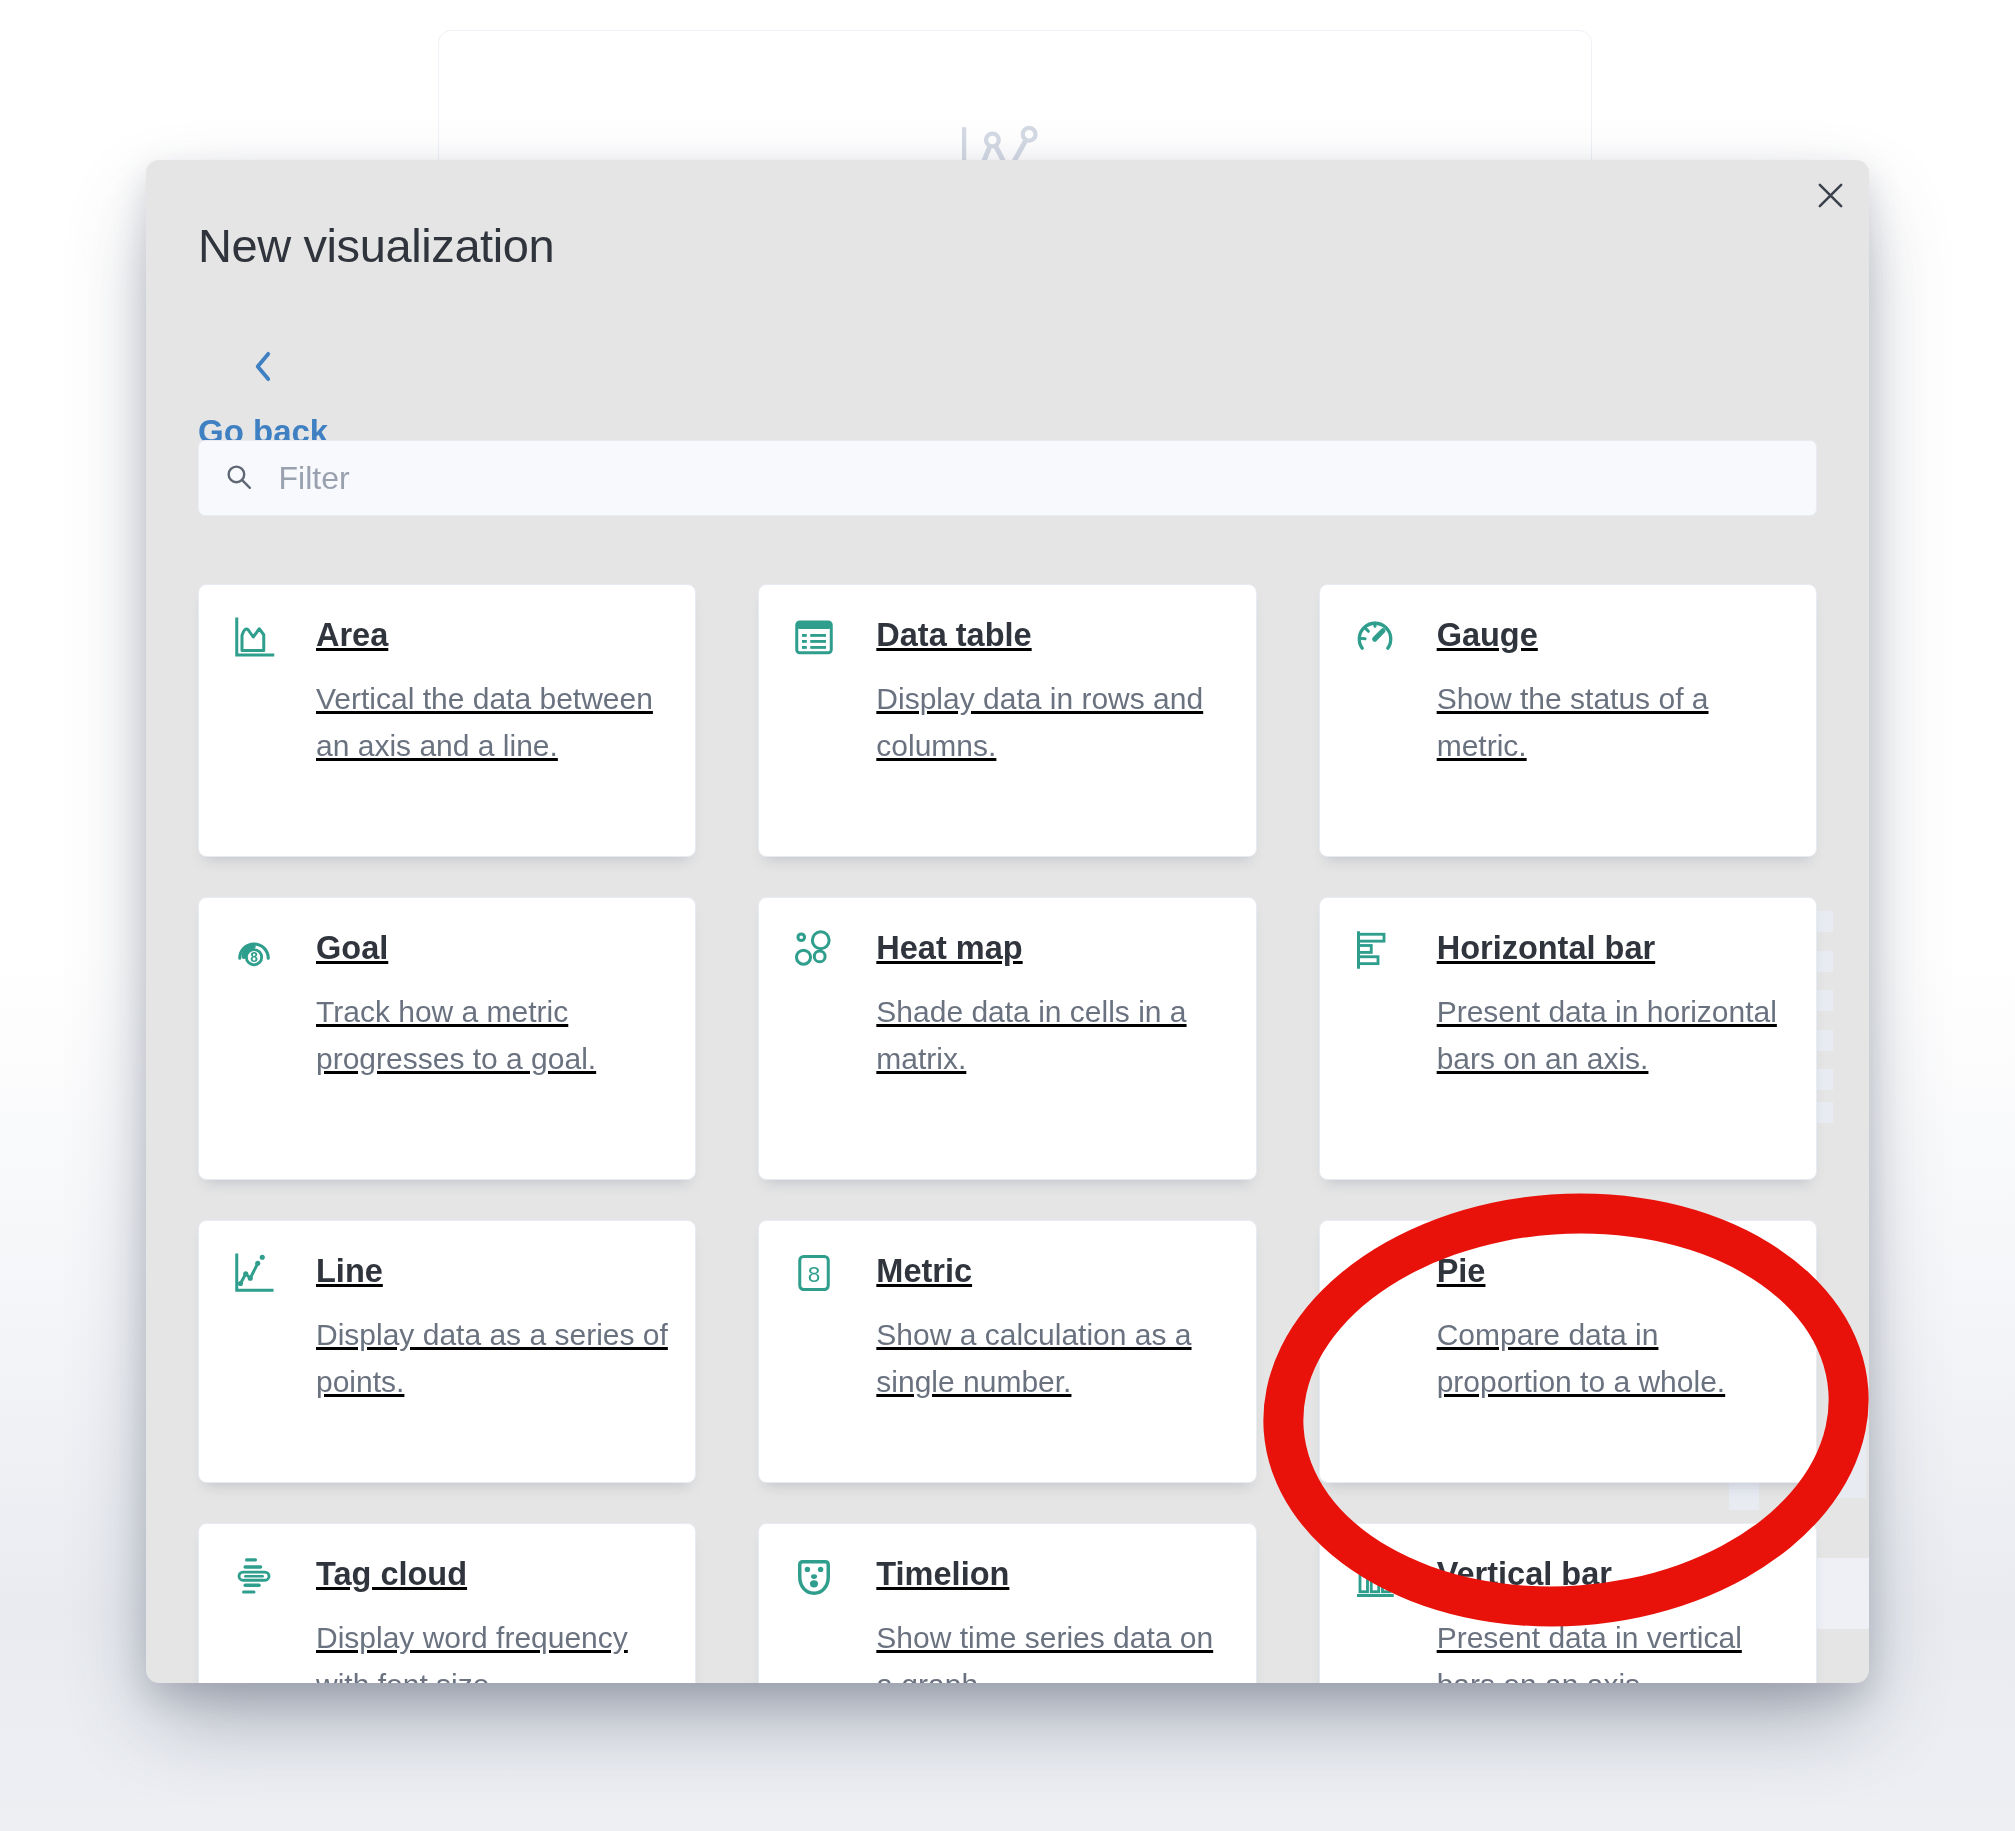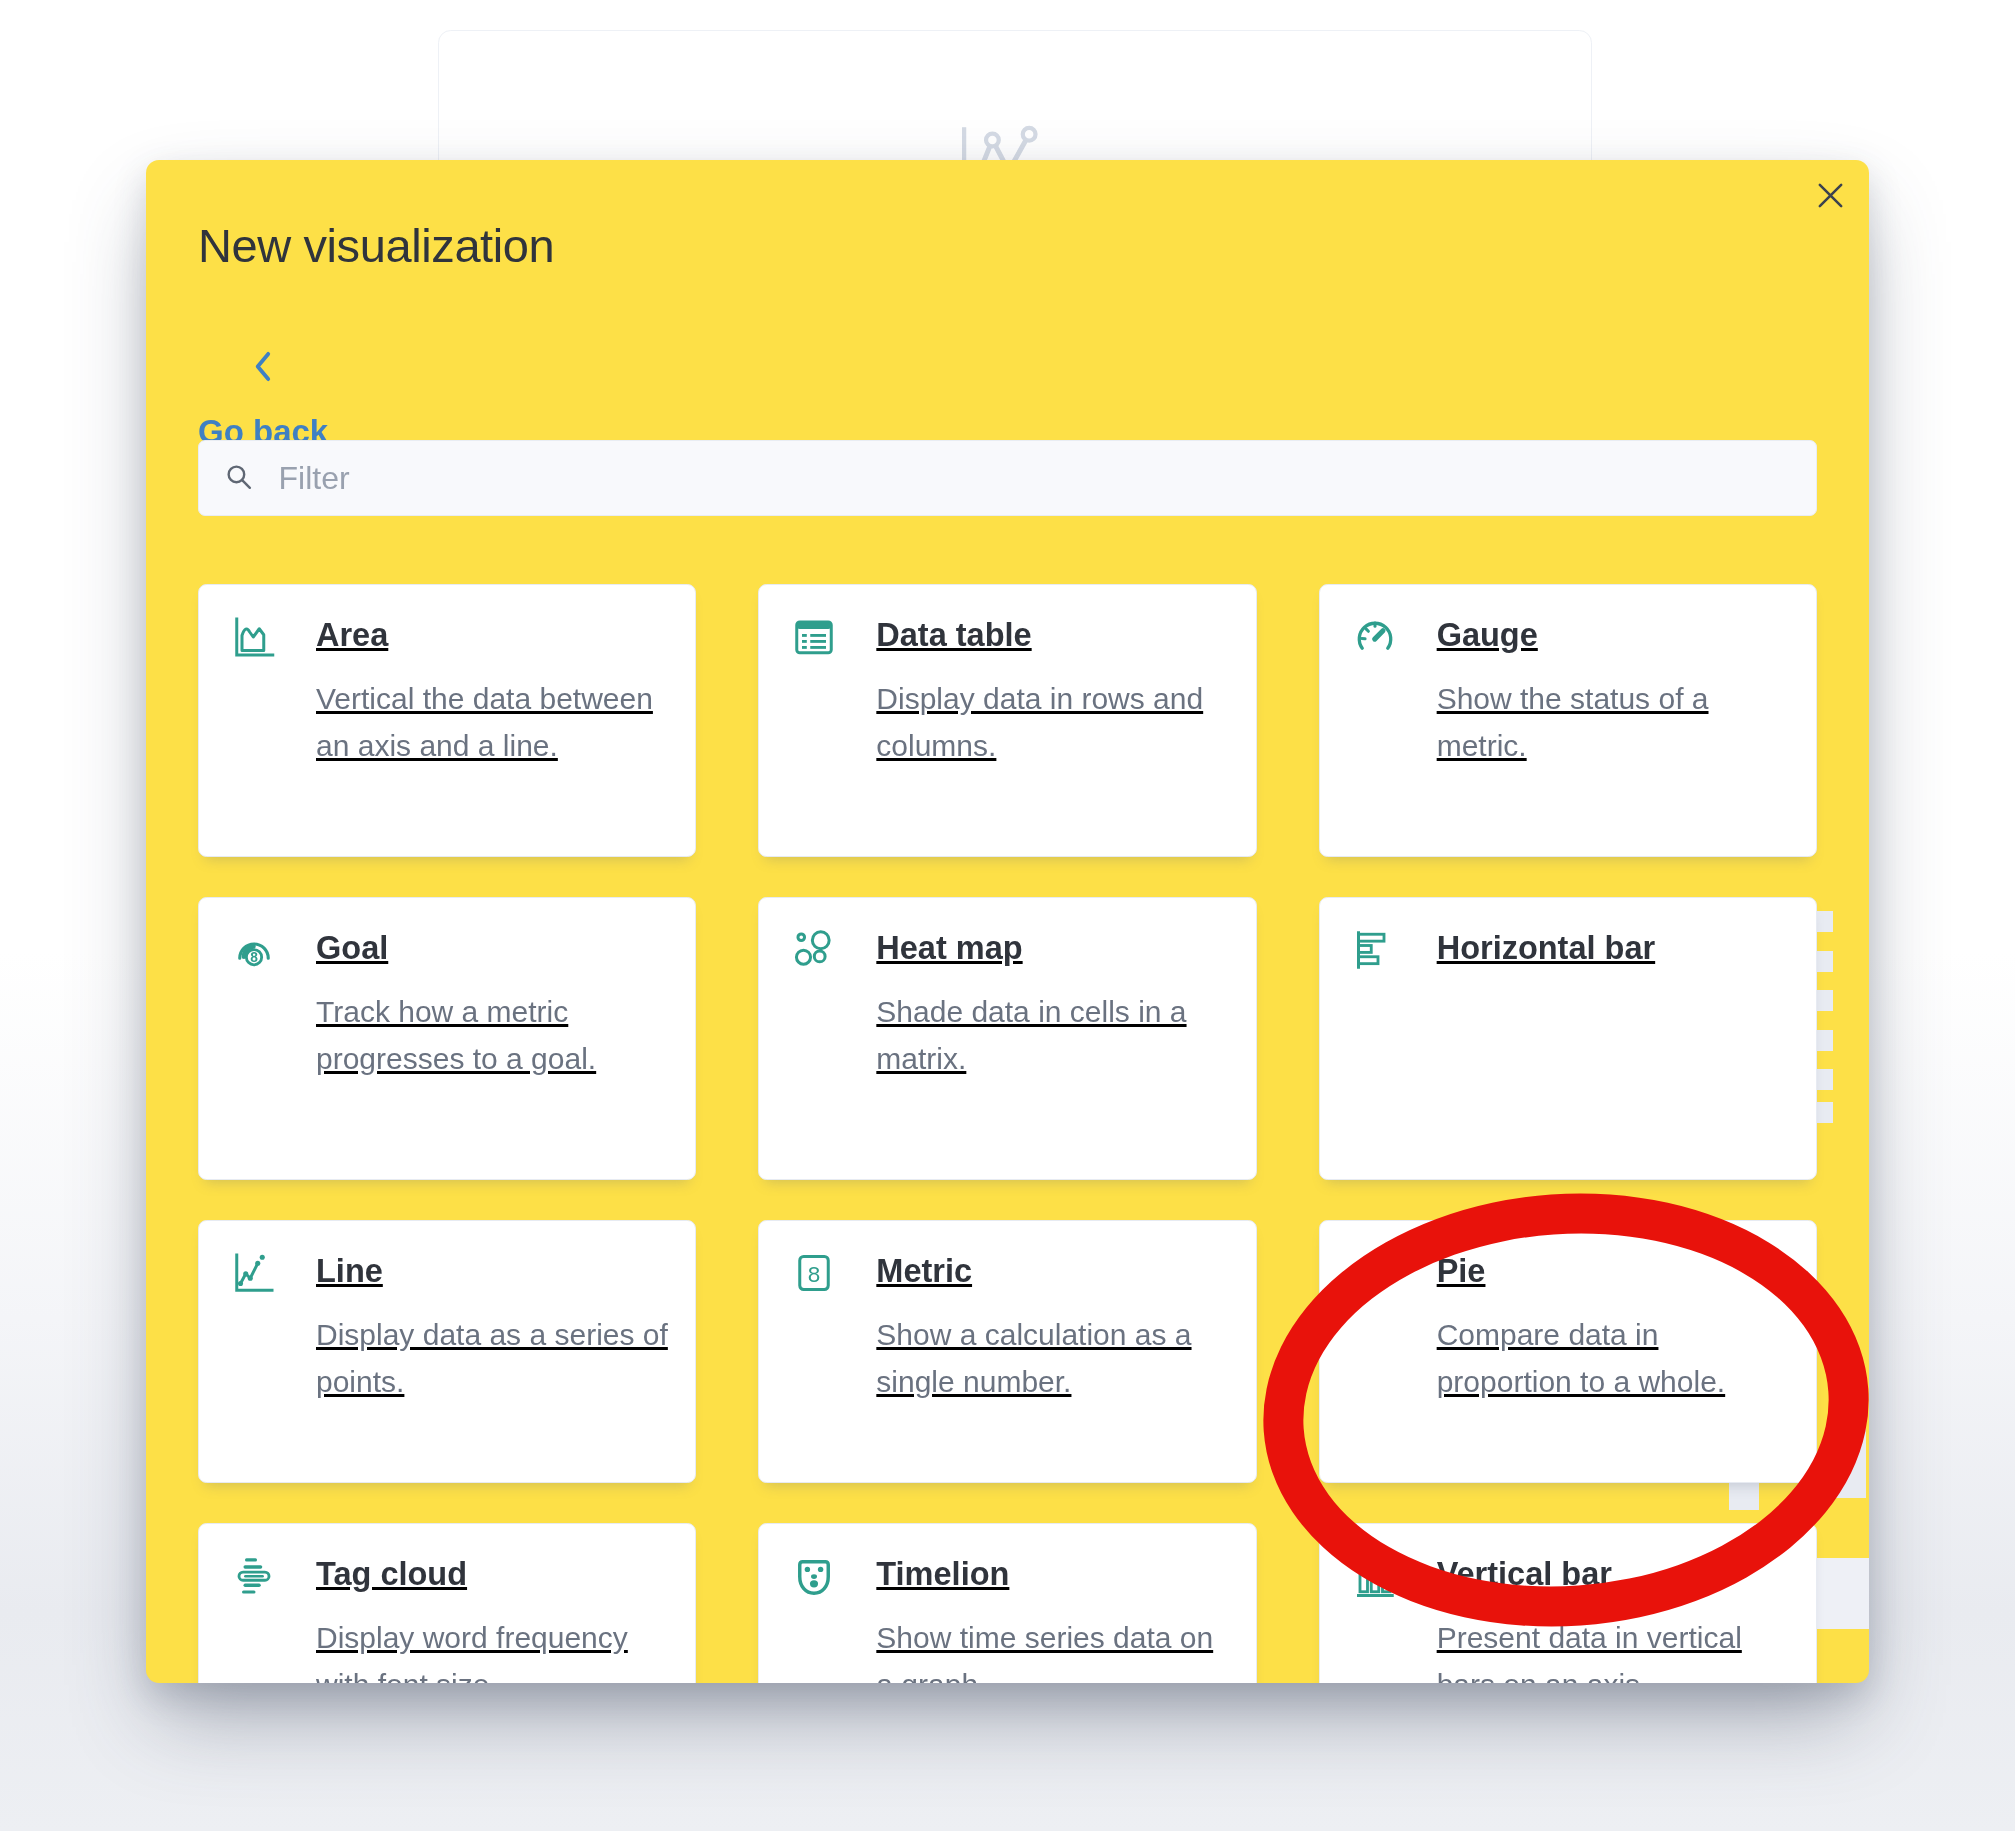--- a/index.html
+++ b/index.html
@@ -11,21 +11,21 @@
   
   .bg-card{
     position:absolute;left:438px;top:30px;width:1152px;height:254px;
     background:#ffffff;border:1.4px solid #eef1f6;border-radius:12.7px;z-index:1;
   }
   .bg-chart-icon{position:absolute;left:950px;top:106px;width:106px;height:106px;z-index:2;}
 
   
   .modal{
     position:absolute;left:146px;top:160px;width:1723px;height:1523px;
-    background:#fde047;border-radius:13px;z-index:10;overflow:hidden;
+    background:#e5e5e5;border-radius:13px;z-index:10;overflow:hidden;
     box-shadow:0 42px 85px -12.7px rgba(62,72,94,.42),0 12.7px 32.5px rgba(62,72,94,.18);
   }
   .close-btn{
     position:absolute;right:18.4px;top:17px;width:40px;height:40px;
     display:flex;align-items:center;justify-content:center;cursor:pointer;
     background:none;border:none;padding:0;z-index:5;
   }
   .modal-title{
     position:absolute;left:52px;top:62px;
     font-size:47px;line-height:1;font-weight:400;color:#30343c;letter-spacing:-0.4px;
@@ -210,20 +210,21 @@
     <span class="card-icon">
           <svg viewBox="0 0 32 32" fill="none">
             <path d="M5 3.5 V28.5" stroke="#2f9e8d" stroke-width="2"></path>
             <rect x="5" y="5.5" width="17" height="4.6" stroke="#2f9e8d" stroke-width="1.9"></rect>
             <rect x="5" y="13" width="8.5" height="4.6" stroke="#2f9e8d" stroke-width="1.9"></rect>
             <rect x="5" y="20.5" width="13" height="4.6" stroke="#2f9e8d" stroke-width="1.9"></rect>
           </svg>
         </span>
     <div class="card-body">
       <div class="card-title">Horizontal bar</div>
+      <div class="card-desc">Present data in horizontal bars on an axis.</div>
     </div>
   </div>
       <div class="card">
     <span class="card-icon">
           <svg viewBox="0 0 32 32" fill="none">
             <path d="M4.5 3 V27.5 H29" stroke="#2f9e8d" stroke-width="2"></path>
             <path d="M7 23 L10.5 16.5 L13.5 19.5 L18.5 9.5" stroke="#2f9e8d" stroke-width="2" stroke-linejoin="round"></path>
             <circle cx="7" cy="23" r="1.7" fill="#2f9e8d"></circle>
             <circle cx="10.5" cy="16.5" r="1.7" fill="#2f9e8d"></circle>
             <circle cx="13.5" cy="19.5" r="1.7" fill="#2f9e8d"></circle>

